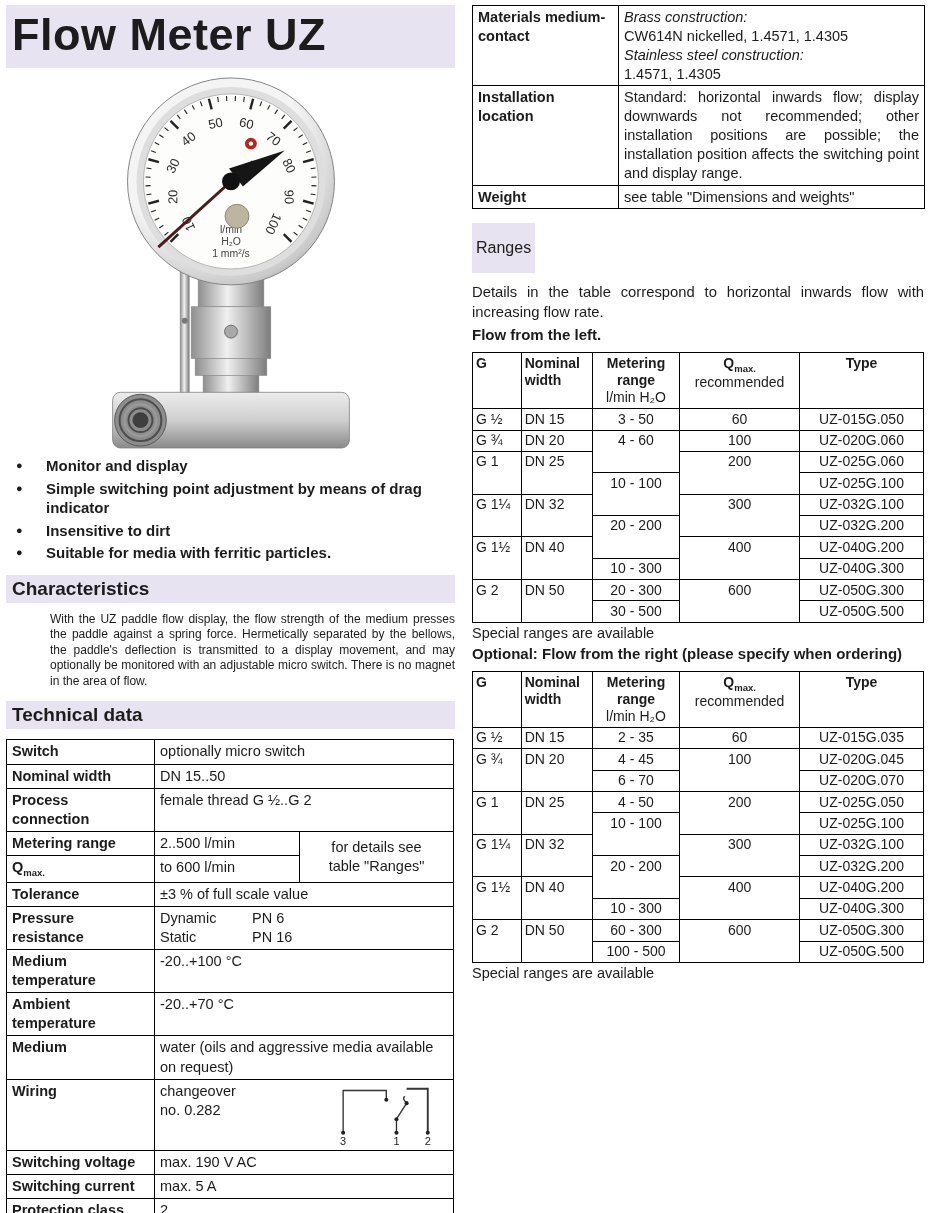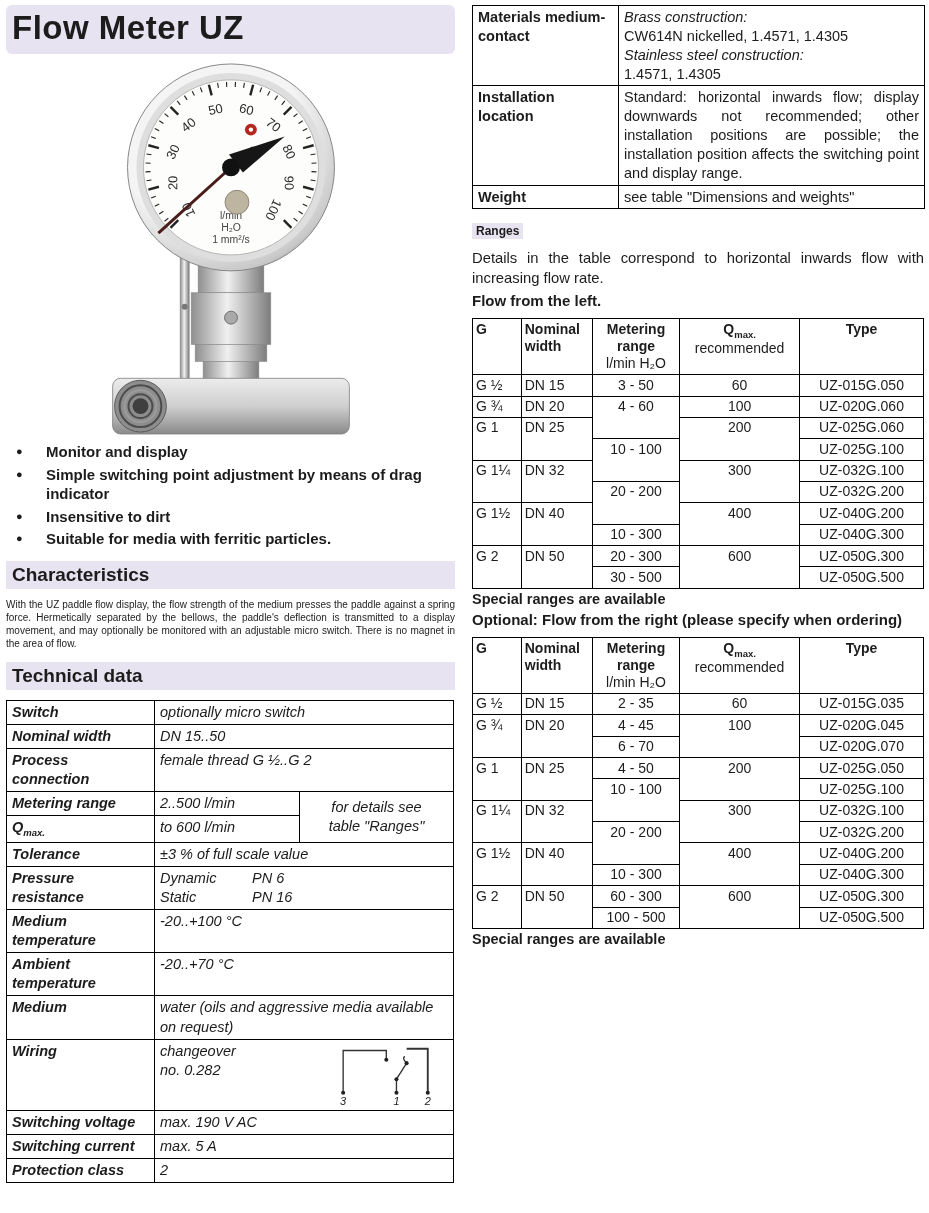--- a/index.html
+++ b/index.html
@@ -3,37 +3,37 @@
 <meta charset="utf-8">
 <style>
   html,body{margin:0;padding:0;background:#fff;}
   .page{
     position:relative;width:929px;height:1213px;background:#fff;overflow:hidden;
     font-family:"Liberation Sans","DejaVu Sans",sans-serif;color:#1c1c1c;
   }
   .col-left{position:absolute;left:6px;top:5px;width:449px;}
   .col-right{position:absolute;left:472px;top:5px;width:452px;}
 
-  .title-bar{background:#E8E3F0;font-size:33px;font-weight:bold;padding:4px 8px 7px 6px;letter-spacing:.5px;border-radius:6px;}
+  .title-bar{background:#E8E3F0;font-size:45px;font-weight:bold;padding:4px 8px 7px 6px;letter-spacing:.5px;}
   .section-bar{background:#E8E3F0;font-size:19px;font-weight:bold;padding:3px 6px;margin-top:12px;}
-  .inline-bar{display:inline-block;background:#E8E3F0;font-size:12px;font-weight:bold;padding:1px 4px;margin-top:10px;}
+  .inline-bar{display:inline-block;background:#E8E3F0;font-size:16px;font-weight:normal;padding:16px 4px;margin-top:10px;}
 
   .figure{height:382px;display:flex;justify-content:center;align-items:flex-start;padding-top:2px;}
 
   .bullets{margin:4px 0 0 0;padding:0;list-style:none;}
   .bullets li{display:flex;font-weight:bold;font-size:15px;line-height:1.3;margin:3px 0;}
   .bullets .dot{width:16px;flex:0 0 16px;margin-left:10px;margin-right:14px;font-size:11px;line-height:1.7;}
-  .body-text{font-size:10px;line-height:1.3;text-align:justify;margin-top:9px;}
+  .body-text{font-size:12px;line-height:1.3;text-align:justify;margin-top:9px;margin-left:44px;}
 
   table{border-collapse:collapse;table-layout:fixed;}
   td,th{border:1.5px solid #000;font-size:14px;vertical-align:top;padding:1px 4px;overflow:hidden;}
 
   
   .tech{width:447px;margin-top:10px;}
-  .tech td{font-size:14.5px;line-height:1.32;padding:2px 5px;font-style:italic;}
+  .tech td{font-size:14.5px;line-height:1.32;padding:2px 5px;}
   .tech td.lab{font-weight:bold;}
   .pn-grid{display:flex;}
   .pn-grid .pn-name{width:92px;}
   .note-cell{text-align:center;vertical-align:middle;font-size:14.5px;}
   .wiring-flex{display:flex;justify-content:space-between;align-items:flex-start;}
   sub{font-size:9.5px;}
 
   
   .materials{width:452px;}
   .materials td{font-size:14.5px;line-height:1.3;padding:2px 5px;margin-top:17px;}
@@ -41,21 +41,21 @@
   .materials .just{text-align:justify;}
   .it{font-style:italic;}
   .block{display:block;}
 
   .range-table{width:452px;margin-top:9px;}
   .range-table th{font-size:14px;line-height:1.22;padding:2px 3px;font-weight:bold;}
   .range-table td{font-size:14px;line-height:1.24;padding:1.5px 3px;}
   .range-table .normal{font-weight:normal;}
   .al{text-align:left;}
   .ac{text-align:center;}
-  .footnote{font-size:14.5px;margin-top:2px;font-weight:bold;}
+  .footnote{font-size:14.5px;margin-top:2px;}
   .flow-title{font-size:15px;font-weight:bold;margin-top:4px;}
   .intro{font-size:14.8px;line-height:1.3;text-align:justify;margin-top:10px;}
 </style>
 </head>
 <body>
 
 <div class="page">
 
   <div class="col-left">
 

